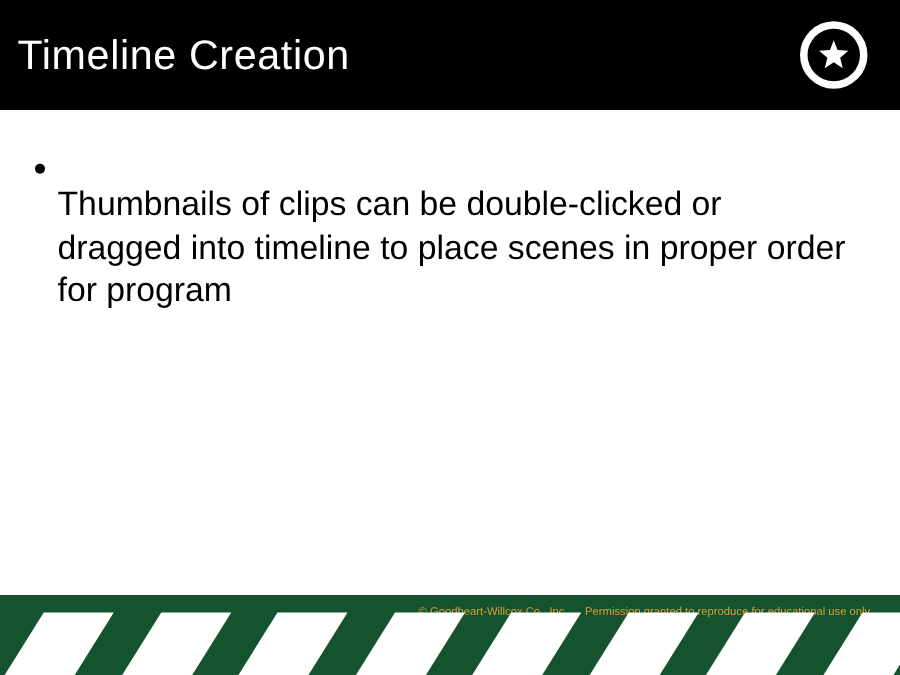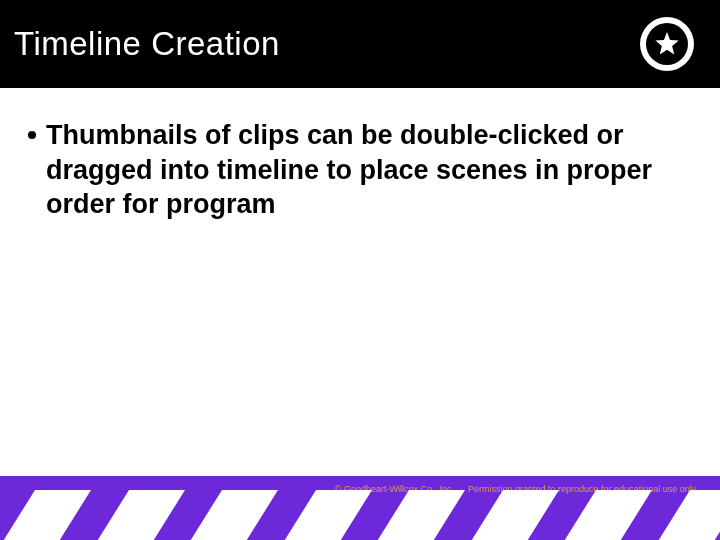--- a/index.html
+++ b/index.html
@@ -65,29 +65,30 @@
     height: 8px;
     background: #000;
     border-radius: 50%;
     margin-top: 13px;
     flex: 0 0 auto;
   }
   .bullet-text {
     color: #000;
     font-size: 27px;
     line-height: 1.28;
-    font-weight: 700;
+    font-weight: 400;
+    margin-top: 28px;
   }
   .footer-bar {
     position: absolute;
     left: 0;
     bottom: 0;
     width: 100%;
     height: 64px;
-    background: #6d28d9;
+    background: #14532d;
     overflow: hidden;
   }
   .copyright {
     position: absolute;
     bottom: 46px;
     right: 22px;
     font-size: 9px;
     color: #d8a038;
     text-align: right;
     white-space: nowrap;

